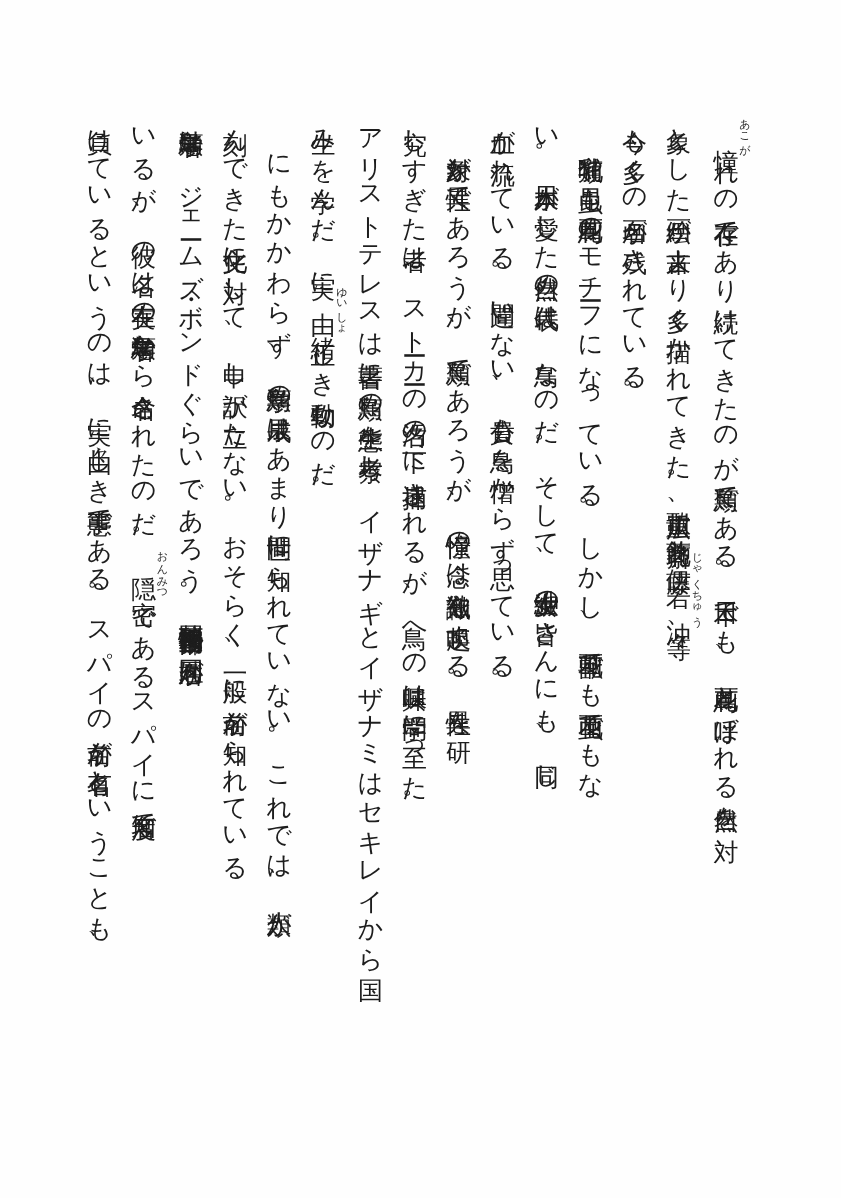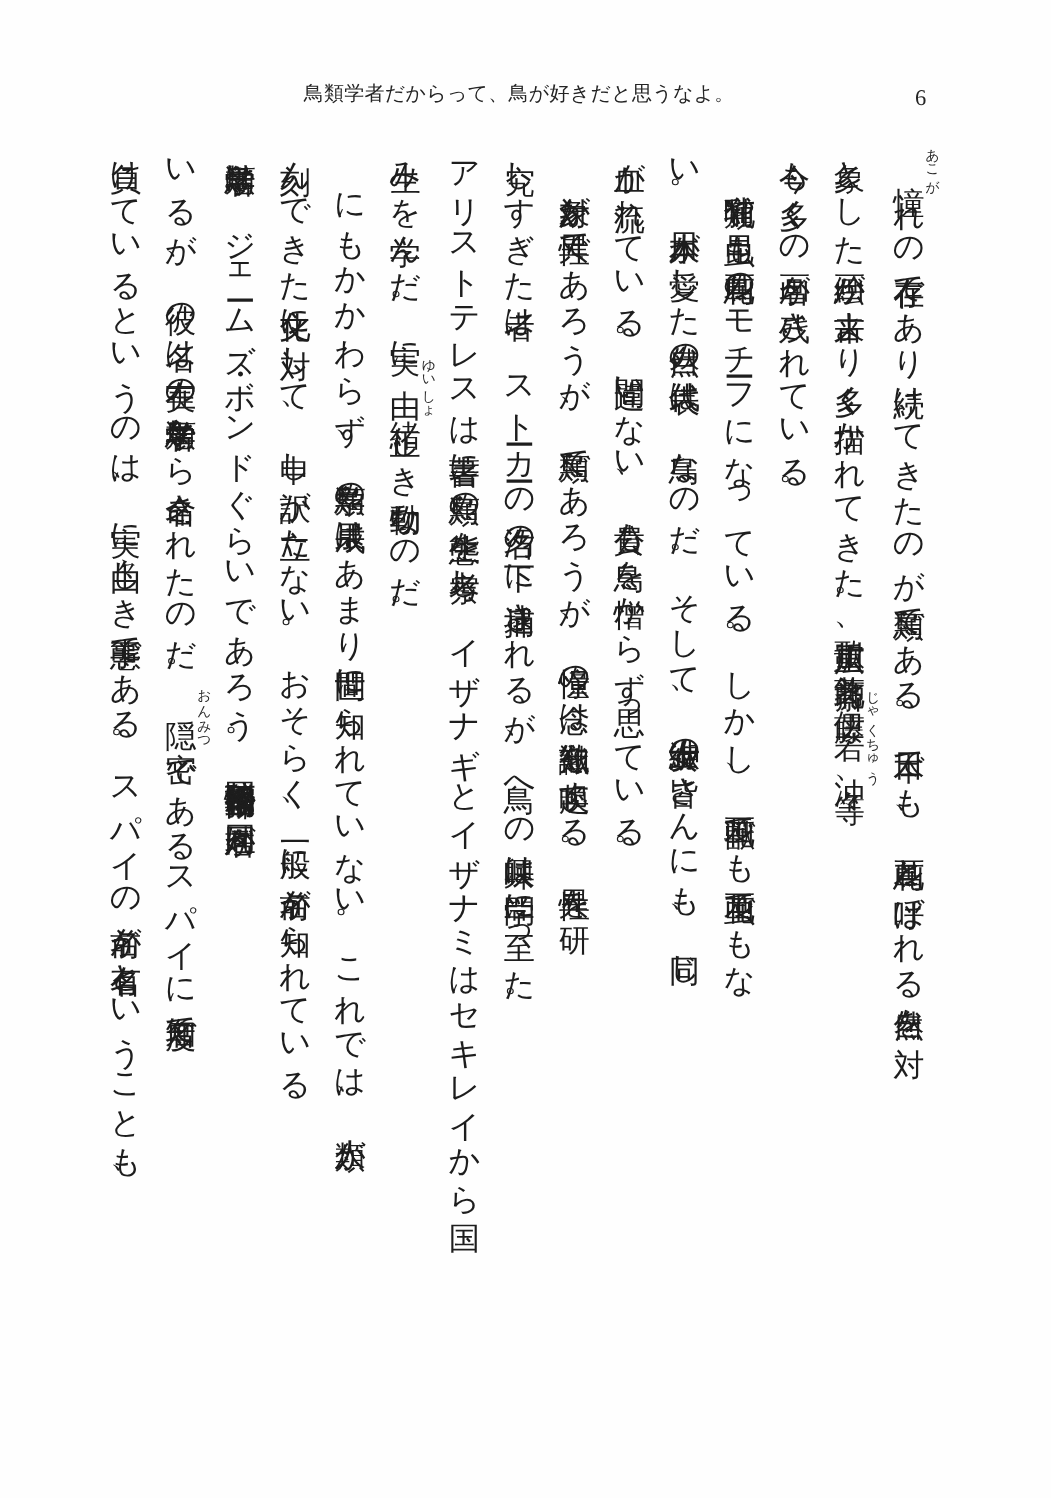--- a/index.html
+++ b/index.html
@@ -73,24 +73,20 @@
     line-height: 1;
     font-family: inherit;
     color: #2a2a2a;
   }
 </style>
 </head>
 <body>
 
 <div class="page">
 
-  <header class="running-head">
-    <span class="head-title">鳥類学者だからって、鳥が好きだと思うなよ。</span>
-    <span class="page-num">6</span>
-  </header>
 
   <main class="text-block">
       <div class="line"><ruby>憧<rt>あこが</rt></ruby>れの存在であり続けてきたのが鳥類である。日本でも、花鳥画と呼ばれる自然を対</div>
       <div class="line">象とした絵画が古来より多く描かれてきた。歌川広重、葛飾北斎、伊藤<ruby>若冲<rt>じゃくちゅう</rt></ruby>等々、</div>
       <div class="line">今も多くの名画が残されている。</div>
       <div class="line indent">哺乳類や昆虫も花鳥画のモチーフになっている。しかし、花獣画でも花虫画でもな</div>
       <div class="line">い。日本人が愛した自然の代表は、鳥なのだ。そして、紳士淑女の皆さんにも、同じ</div>
       <div class="line">血が流れている。間違いない、貴公も鳥を憎からず思っている。</div>
       <div class="line indent">対象が異性であろうが、鳥類であろうが、憧憬の念は知識欲を喚起する。異性を研</div>
       <div class="line">究しすぎた者は、ストーカーの汚名の下に逮捕されるが、鳥への興味は学問に至った。</div>

